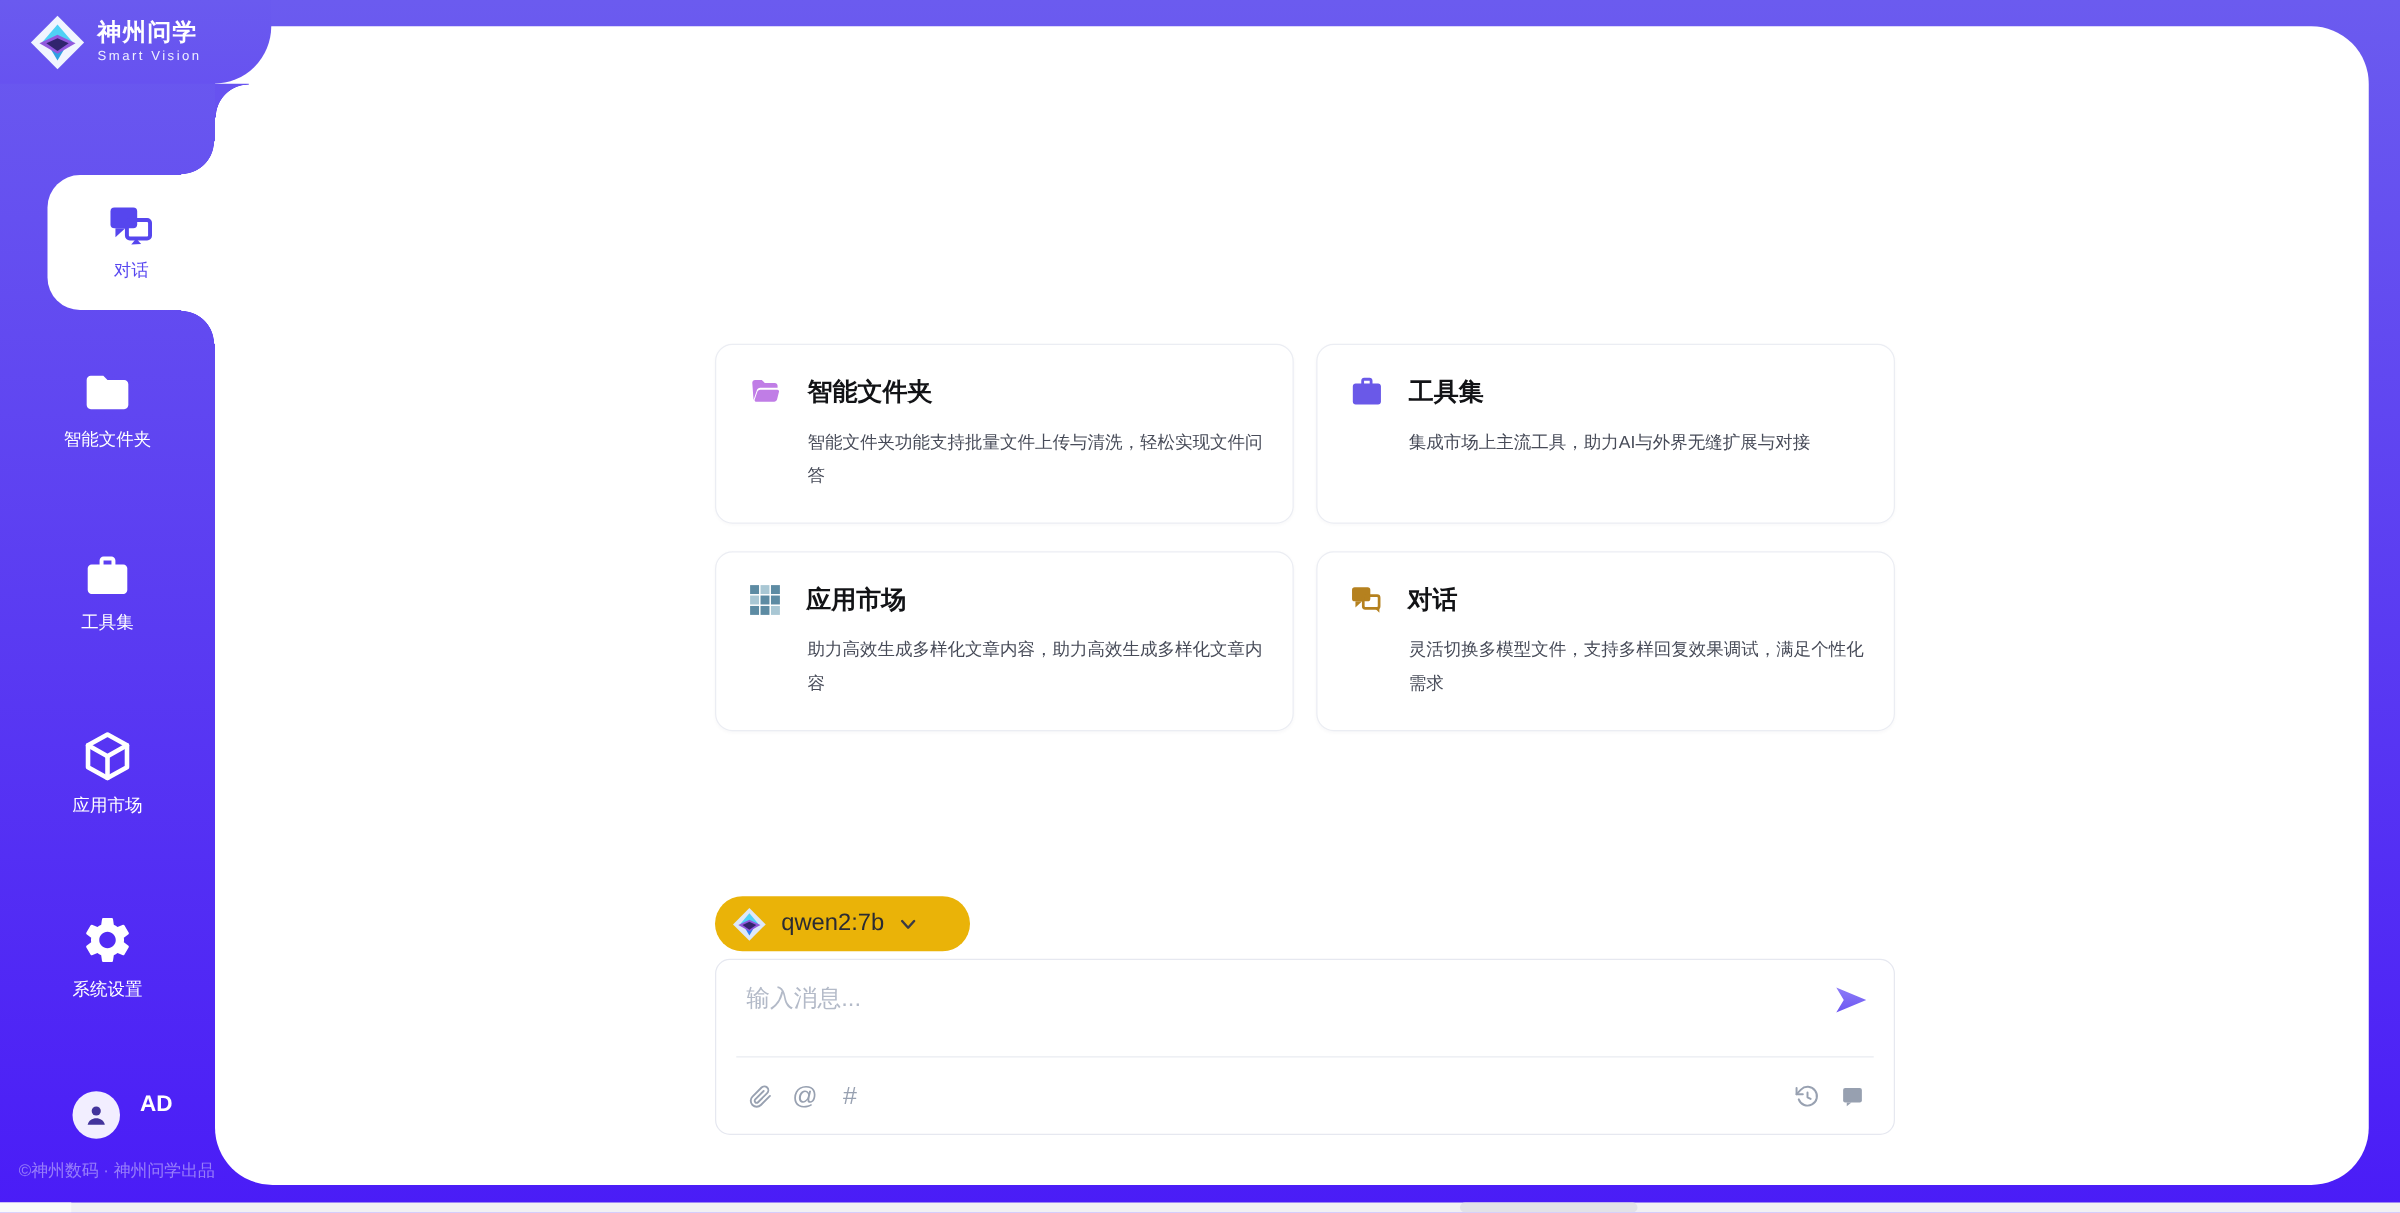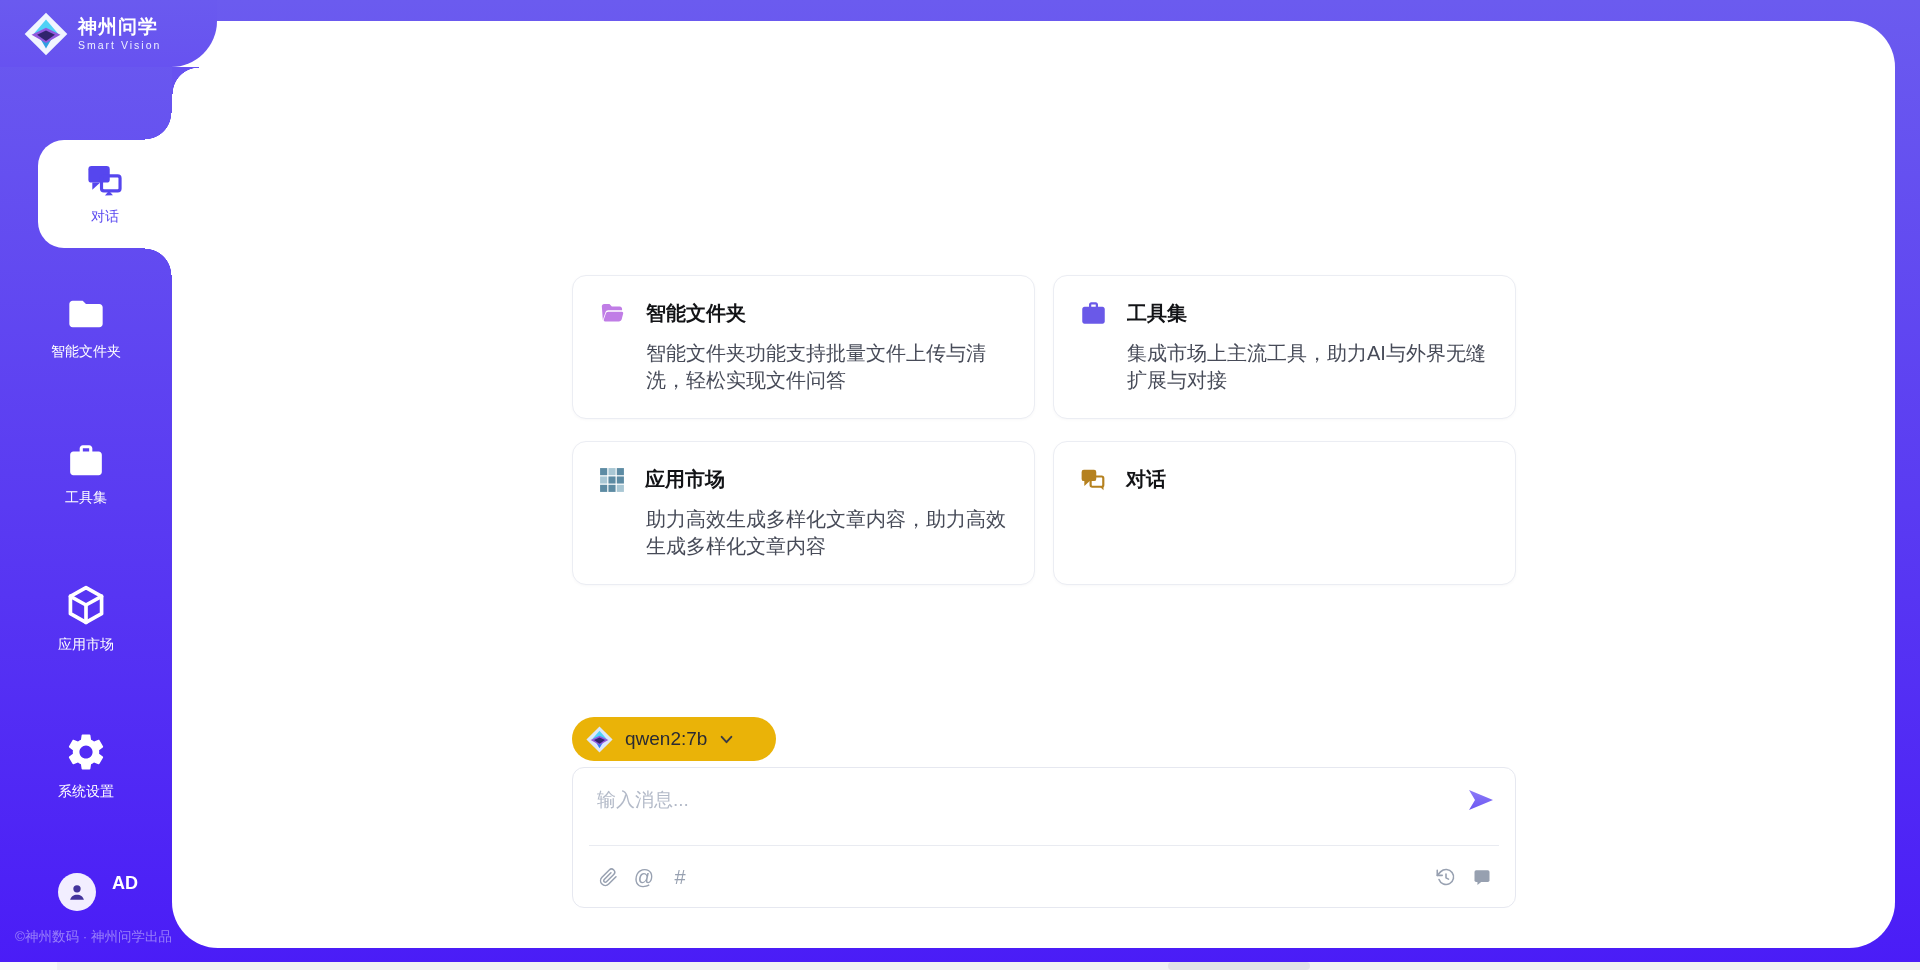--- a/index.html
+++ b/index.html
@@ -47,21 +47,21 @@
   .greeting { position:absolute; left:399px; top:140px; display:flex; align-items:center; gap:22px; }
   .greeting h1 { font-size:27px; font-weight:800; color:#15161a; letter-spacing:0.5px; }
 
   .cards { position:absolute; left:400px; top:254px; display:grid;
     grid-template-columns:463px 463px; column-gap:18px; row-gap:22px; }
   .card { background:#fff; border:1px solid #ebedf3; border-radius:14px;
     padding:24px 24px 24px 26px; min-height:128px; cursor:pointer;
     box-shadow:0 1px 3px rgba(30,30,60,0.03); }
   .card-head { display:flex; align-items:center; gap:20px; }
   .card-title { font-size:20px; font-weight:bold; color:#121316; }
-  .card-desc { margin:13px 0 0 47px; font-size:20px; line-height:27px; color:#474b58; max-width:366px; }
+  .card-desc { margin:13px 0 0 47px; font-size:14px; line-height:27px; color:#474b58; max-width:366px; }
 
   .model-pill { position:absolute; left:400px; top:696px; height:44px; min-width:204px;
     background:#eab308; border-radius:22px; display:flex; align-items:center;
     gap:12px; padding:0 18px 0 14px; cursor:pointer; }
   .model-name { font-size:19px; color:#2a2b33; }
 
   .composer { position:absolute; left:400px; top:746px; width:944px; height:141px;
     background:#fff; border:1px solid #e6e8f0; border-radius:12px; }
   .composer-input { position:absolute; left:24px; top:18px; width:840px; height:28px;
     border:none; outline:none; font-size:19px; color:#3b82f6;
@@ -145,20 +145,21 @@
           <span>
             <svg width="26" height="26" viewBox="0 0 24 24">
               <rect x="1.5" y="2.5" width="13.5" height="10.5" rx="2" fill="#b5811f"></rect>
               <path d="M4 13v4.5l5-4.5z" fill="#b5811f"></path>
               <rect x="9.8" y="8.8" width="11.7" height="9.4" rx="1.5" fill="none" stroke="#b5811f" stroke-width="2"></rect>
               <path d="M18.5 18.2l3.2 3.3v-3.3z" fill="#b5811f"></path>
             </svg>
           </span>
           <span class="card-title">对话</span>
         </div>
+        <p class="card-desc">灵活切换多模型文件，支持多样回复效果调试，满足个性化需求</p>
       </div>
     </div>
 
     <div class="model-pill">
       <span>
         <svg width="27" height="27" viewBox="0 0 64 64">
           <polygon points="32,1 63,32 32,63 1,32" fill="#dce8fa"></polygon>
           <polygon points="22,36 42,36 32,53" fill="#2f7ef2"></polygon>
           <polygon points="32,11 50,32 14,32" fill="#4fd1f6"></polygon>
           <polygon points="32,23 53,33 32,45 11,33" fill="#9158dd"></polygon>

